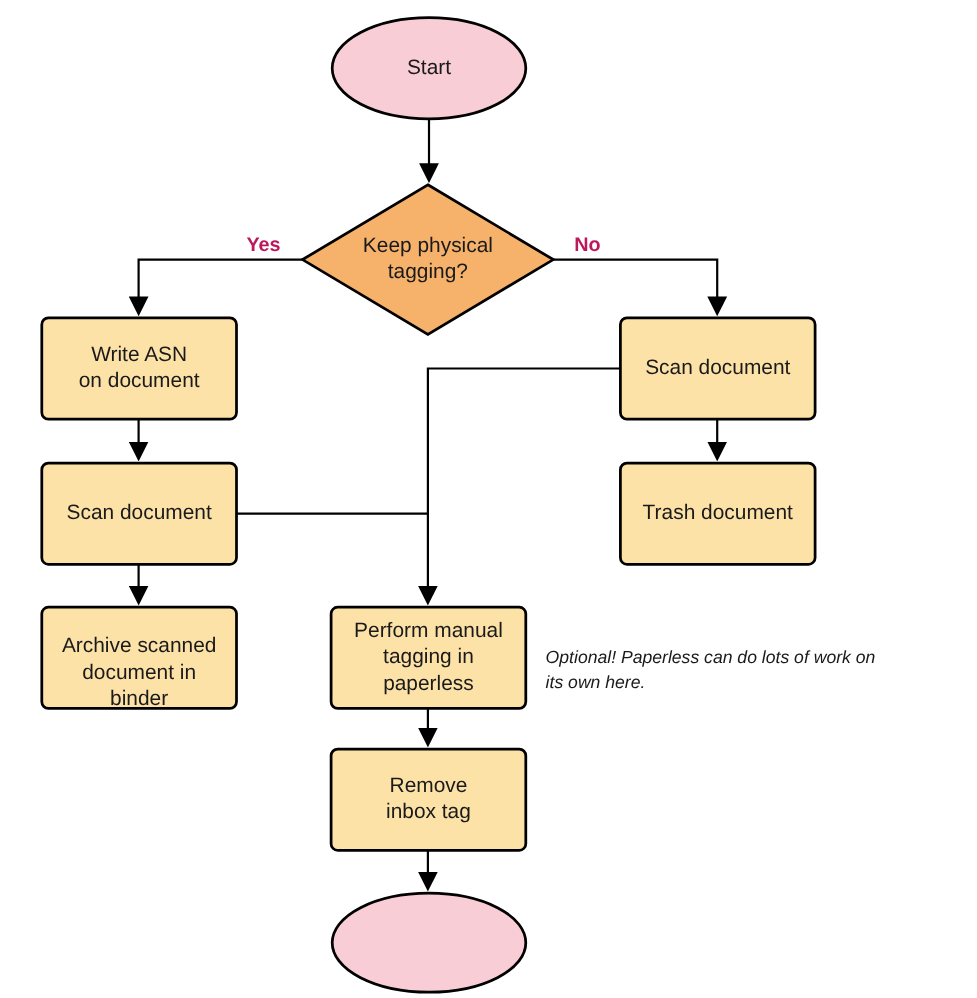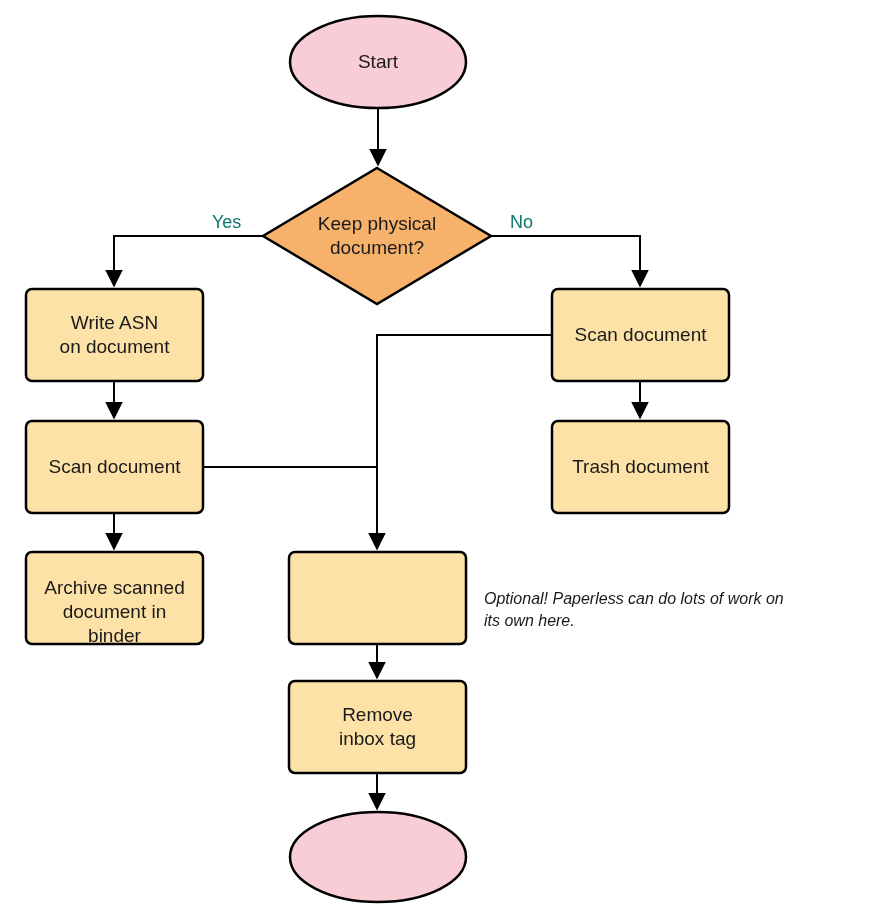--- a/index.html
+++ b/index.html
@@ -10,20 +10,21 @@
   body {
     width: 888px;
     height: 907px;
     position: relative;
     font-family: "Liberation Sans", sans-serif;
     overflow: hidden;
   }
   #flow-root {
     position: absolute;
     inset: 0;
+    margin-left: 12px;
   }
   svg.flow-svg {
     position: absolute;
     left: 0;
     top: 0;
     width: 888px;
     height: 907px;
   }
   .node-text {
     position: absolute;
@@ -33,22 +34,23 @@
     text-align: center;
     font-size: 19px;
     color: #1a1a1a;
     line-height: 1.28;
     white-space: pre-line;
     pointer-events: none;
   }
   .edge-label {
     position: absolute;
     font-size: 18px;
-    color: #0f766e;
+    color: #be185d;
     white-space: pre;
+    font-weight: bold;
   }
   .note-text {
     position: absolute;
     font-size: 16px;
     font-style: italic;
     color: #1a1a1a;
     line-height: 1.35;
     white-space: pre-line;
     width: 400px;
   }
@@ -102,35 +104,38 @@
     <path d="M 203 467 L 377 467" fill="none" stroke="#000000" stroke-width="2"></path>
 
     <path d="M 377 644 L 377 675" fill="none" stroke="#000000" stroke-width="2" marker-end="url(#arrow)"></path>
 
     <path d="M 377 773 L 377 806" fill="none" stroke="#000000" stroke-width="2" marker-end="url(#arrow)"></path>
   </svg>
 
   <div class="node-text" style="left:290px; top:16px; width:176px; height:92px;">Start</div>
 
   <div class="node-text" style="left:273px; top:168px; width:208px; height:136px;">Keep physical
-document?</div>
+tagging?</div>
 
   <div class="node-text" style="left:26px; top:289px; width:177px; height:92px;border-radius:11px;">Write ASN
 on document</div>
 
   <div class="node-text" style="left:26px; top:421px; width:177px; height:92px;">Scan document</div>
 
   <div class="node-text" style="left:26px; top:552px; width:177px; height:120px;">Archive scanned
 document in
 binder</div>
 
   <div class="node-text" style="left:552px; top:289px; width:177px; height:92px;">Scan document</div>
 
   <div class="node-text" style="left:552px; top:421px; width:177px; height:92px;">Trash document</div>
 
+  <div class="node-text" style="left:289px; top:552px; width:177px; height:92px;">Perform manual
+tagging in
+paperless</div>
 
   <div class="node-text" style="left:289px; top:681px; width:177px; height:92px;">Remove
 inbox tag</div>
 
 
   <div class="edge-label" style="left:212px; top:212px;">Yes</div>
 
   <div class="edge-label" style="left:510px; top:212px;">No</div>
 
   <div class="note-text" style="left:484px; top:588px;">Optional! Paperless can do lots of work on

